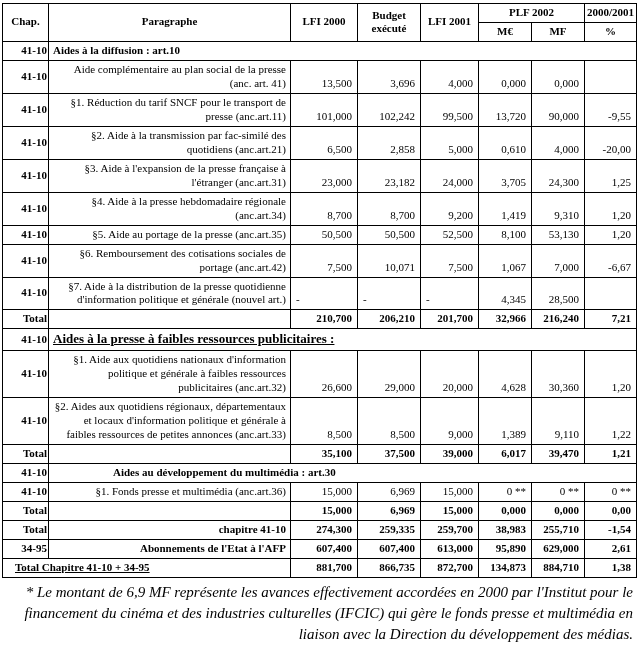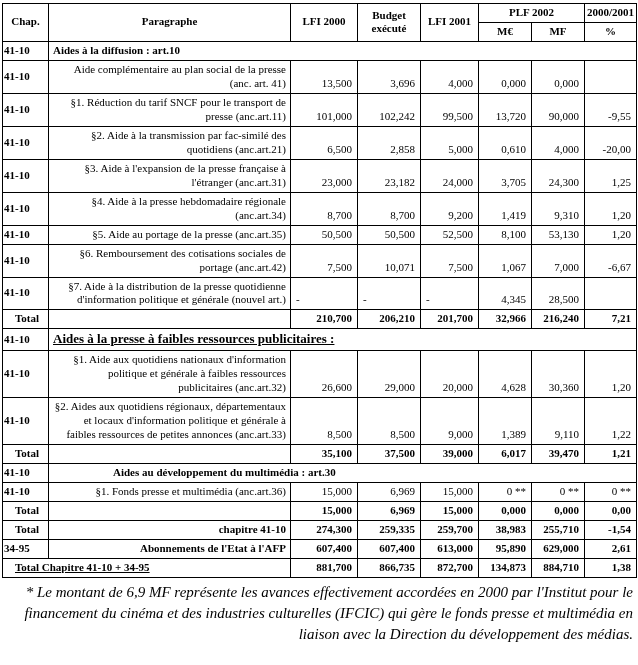--- a/index.html
+++ b/index.html
@@ -13,28 +13,28 @@
     line-height:1.27;
     overflow:hidden;
   }
   thead th {
     font-weight:bold;
     text-align:center;
     vertical-align:middle;
     padding:2px 1px;
     overflow-wrap:break-word;
   }
-  td.chap { text-align:left; font-weight:bold; vertical-align:middle; padding:2px 1px; }
+  td.chap { text-align:right; font-weight:bold; vertical-align:middle; padding:2px 1px; }
   td.para { text-align:right; vertical-align:middle; padding:2px 4px; }
   td.num  { text-align:right; vertical-align:bottom; padding:2px 5px 2px 2px; }
   td.num.dash { text-align:left; padding-left:5px; }
   td.section-cell { font-weight:bold; text-align:left; padding:2px 4px; }
   td.section-cell.big { font-size:13px;text-decoration:underline; }
   td.section-cell.indent { padding-left:64px; }
-  td.total-label { text-align:center; padding-left:4px; }
+  td.total-label { text-align:right; padding-left:4px; }
   td.label { font-weight:bold; text-align:left; vertical-align:middle; padding:2px 12px;text-decoration:underline; }
   tr.total td, tr.grand td, tr.databold td { font-weight:bold; }
   tr.data td.para { font-weight:normal; }
 
   .footnotes { padding:4px 3px 2px 3px; }
   .footnote {
     margin:0 0 3px 0;
     font-style:italic;
     font-size:15px;
     line-height:1.4;

